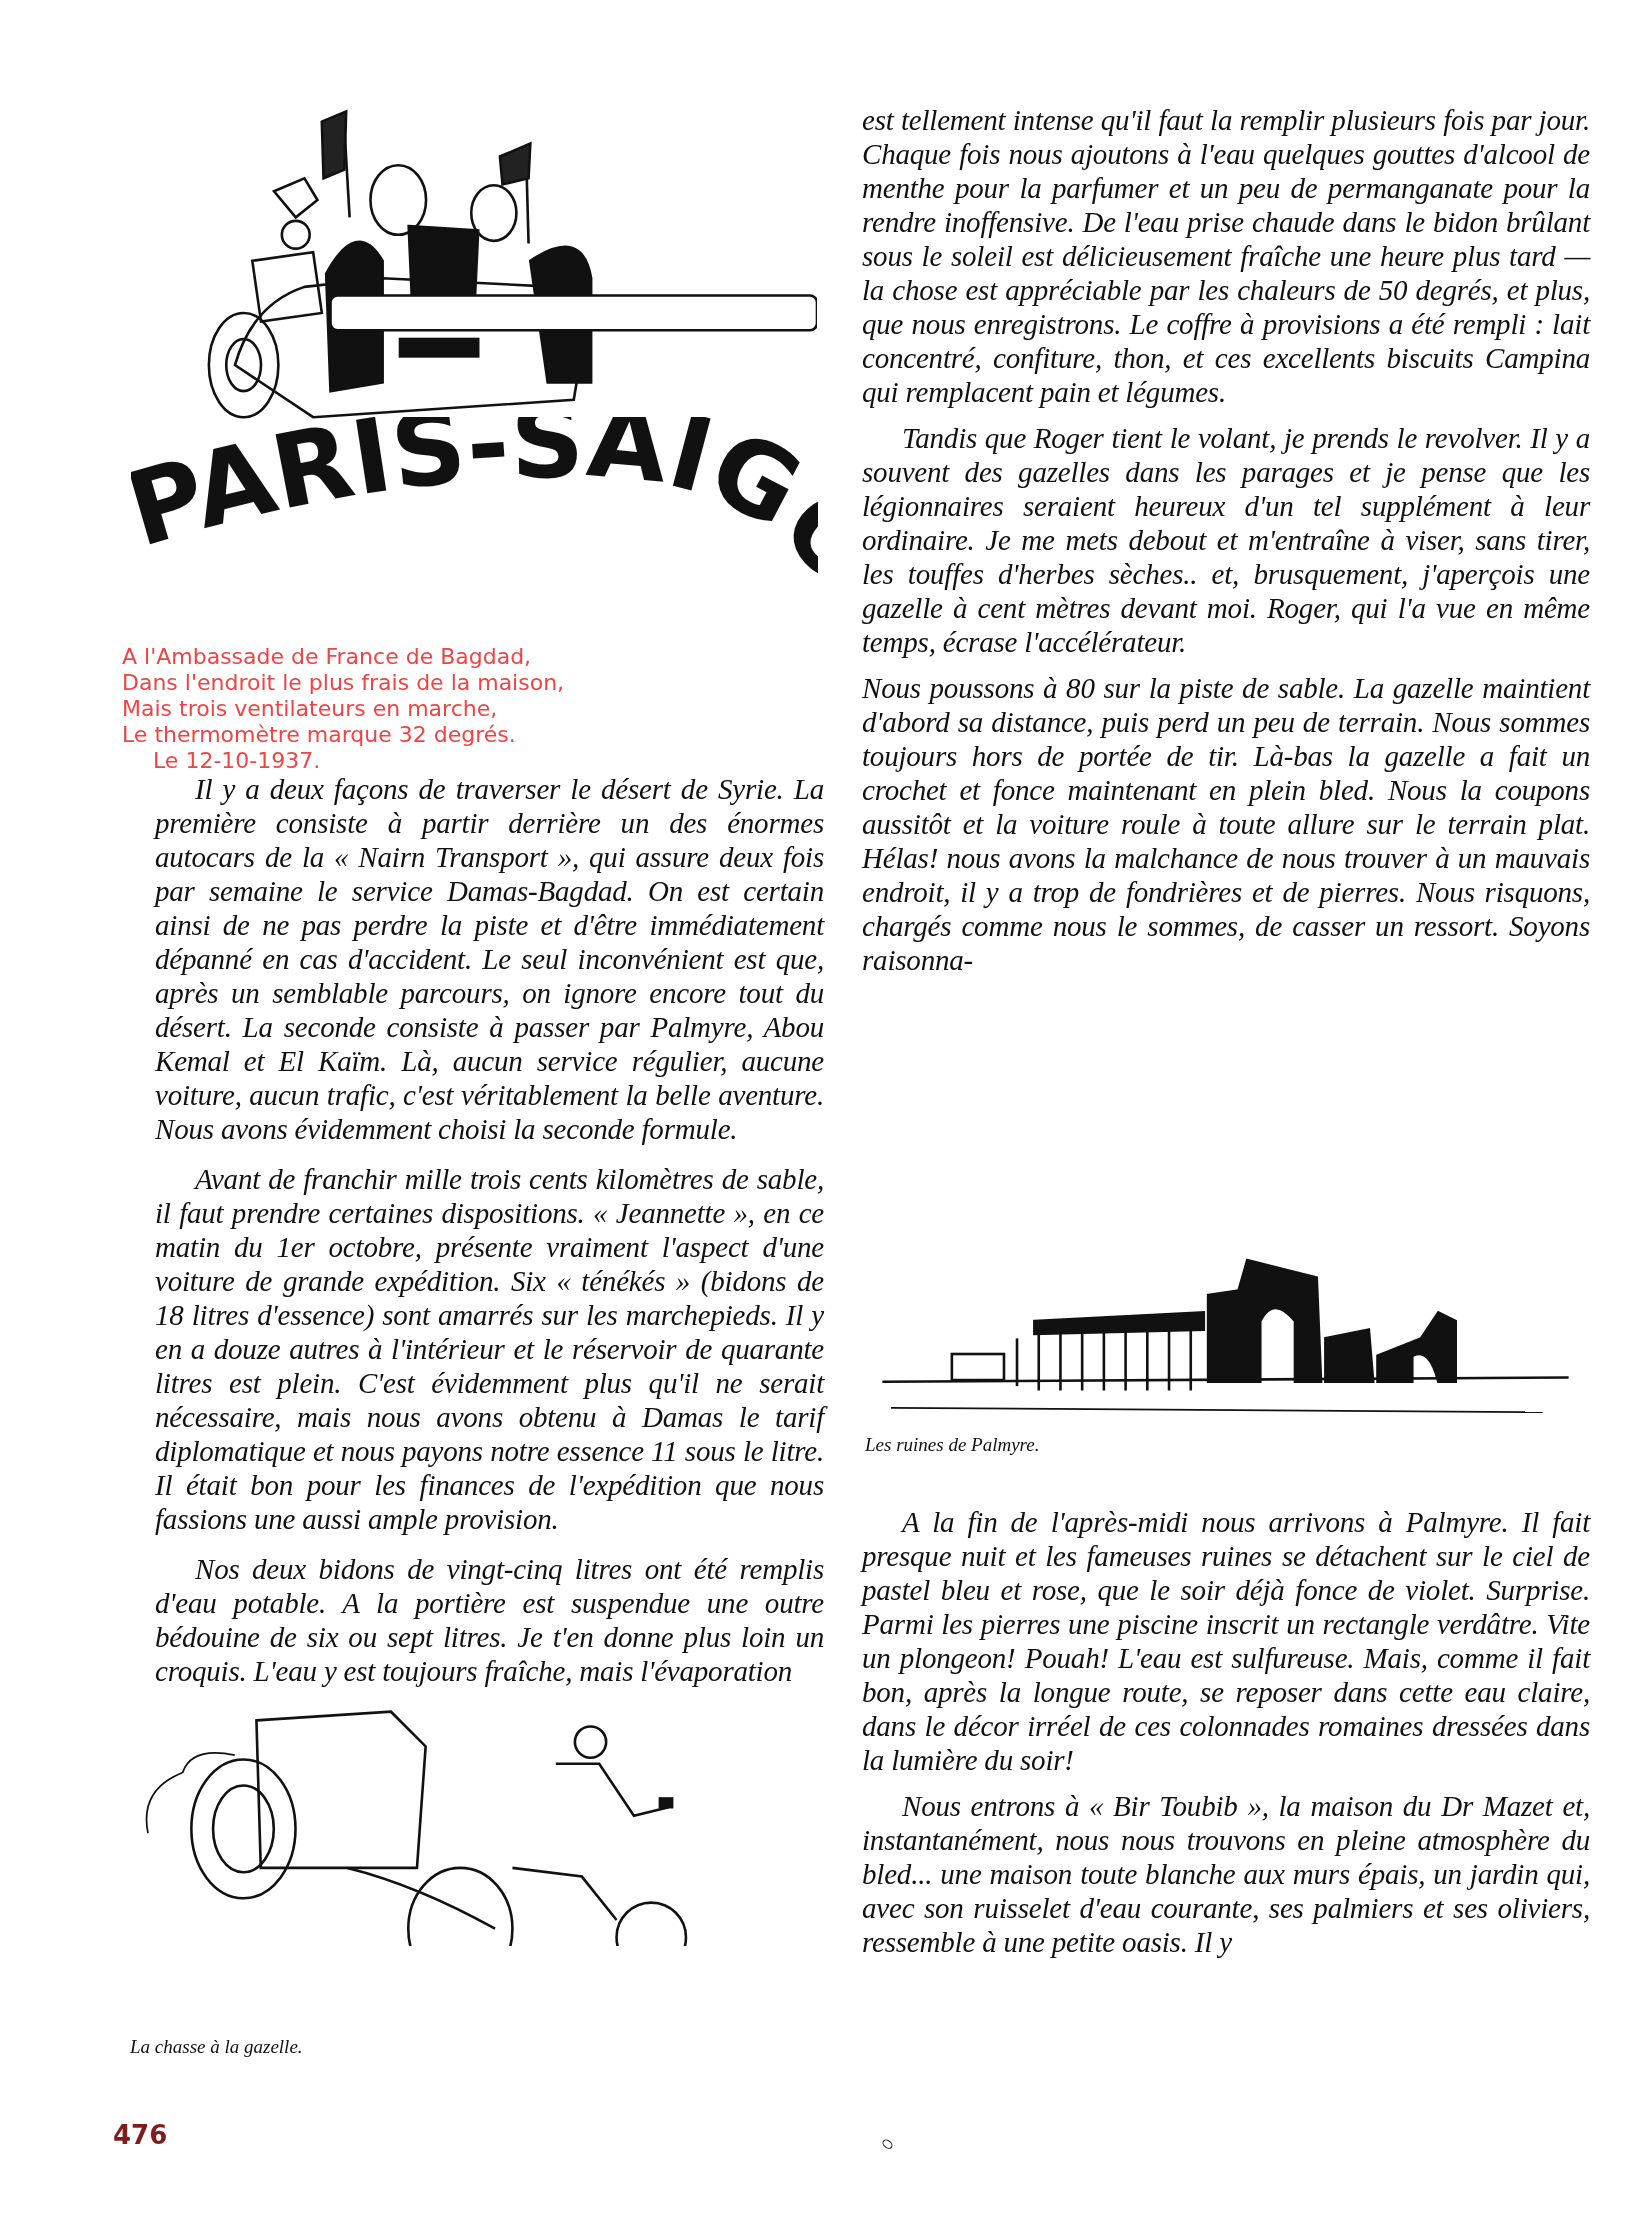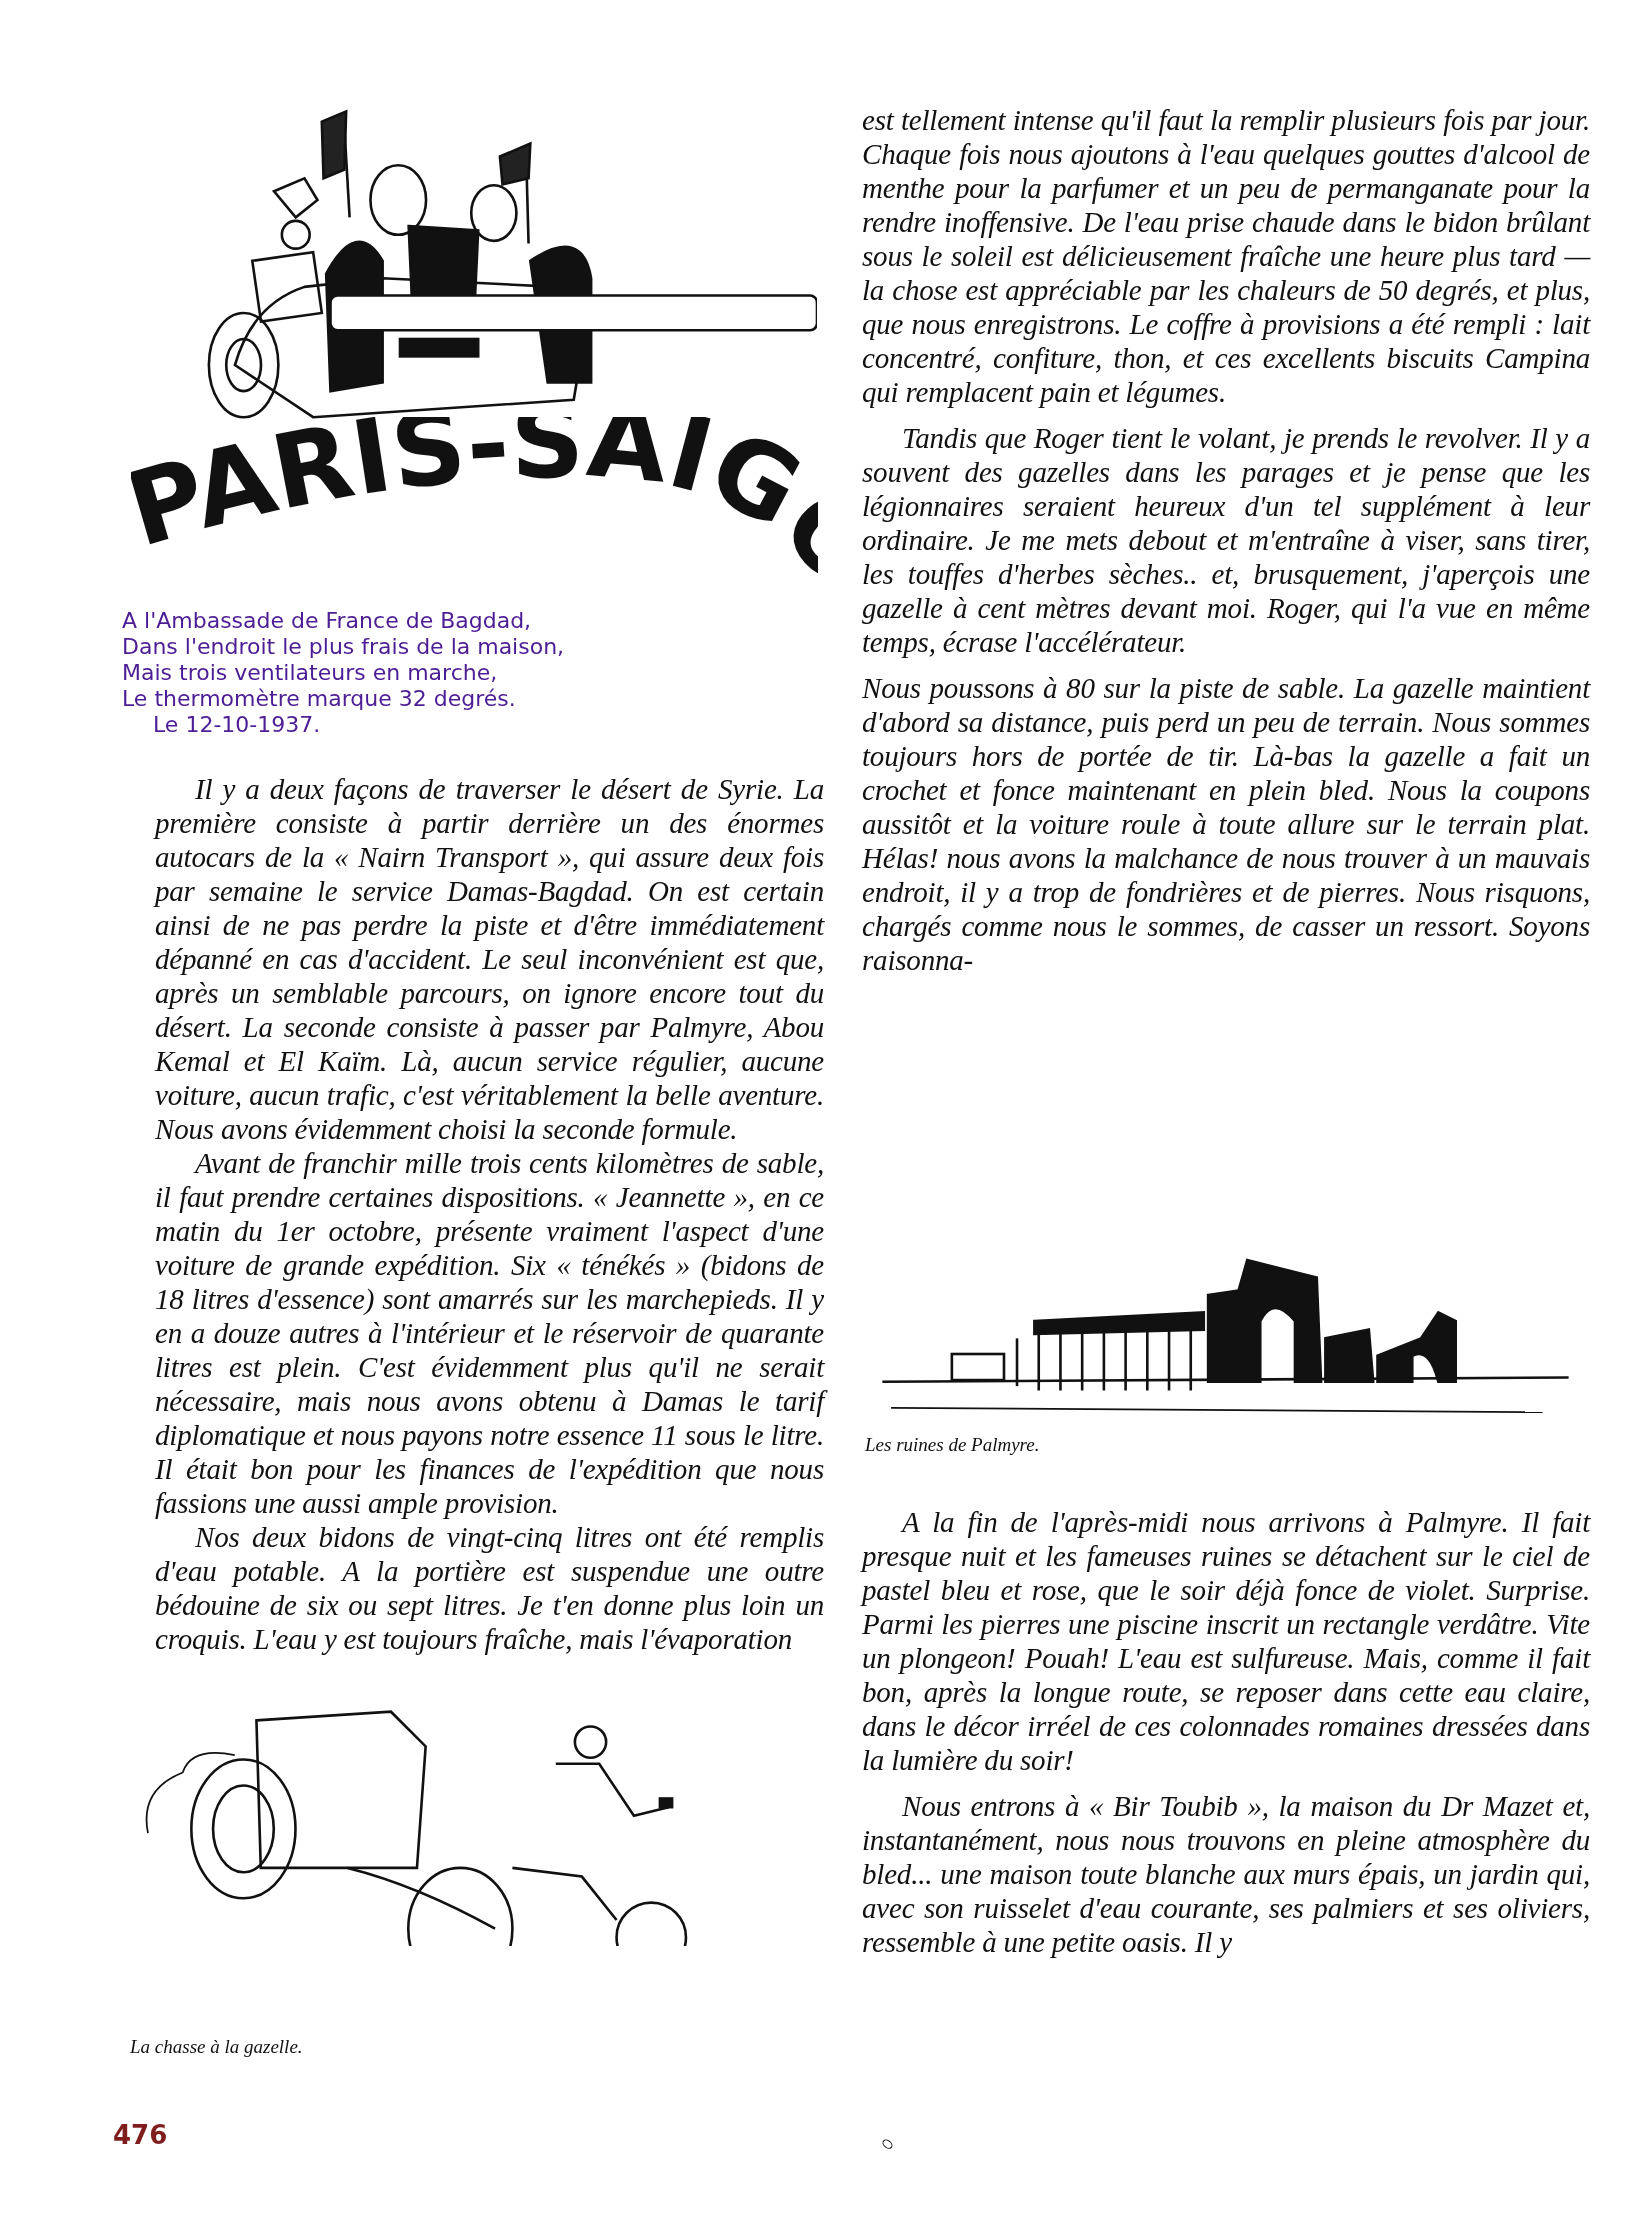--- a/index.html
+++ b/index.html
@@ -15,27 +15,27 @@
   .para {
     font-style: italic;
     font-size: 29px;
     line-height: 34px;
     text-align: justify;
     margin: 0;
     text-indent: 40px;
     letter-spacing: -0.2px;
   }
   .para.noindent { text-indent: 0; }
-  .para + .para { margin-top: 0; }
+  .para + .para { margin-top: 16px; }
   .gap { margin-top: 12px !important; }
 
   .dedication {
-    position: absolute; left: 122px; top: 608px; width: 521px;
+    position: absolute; left: 122px; top: 644px; width: 521px;
     font-family: "DejaVu Sans", "Liberation Sans", sans-serif;
-    font-size: 22px; line-height: 26px; color: #4c1d95;
+    font-size: 22px; line-height: 26px; color: #ef4444;
   }
   .dedication .line { display: block; white-space: nowrap; }
   .dedication .date { padding-left: 31px; }
 
   .figure { position: absolute; }
   .caption {
     position: absolute; font-style: italic; font-size: 19px; 
     width: 100%;
     font-family: "Liberation Serif", "DejaVu Serif", serif;
   }

